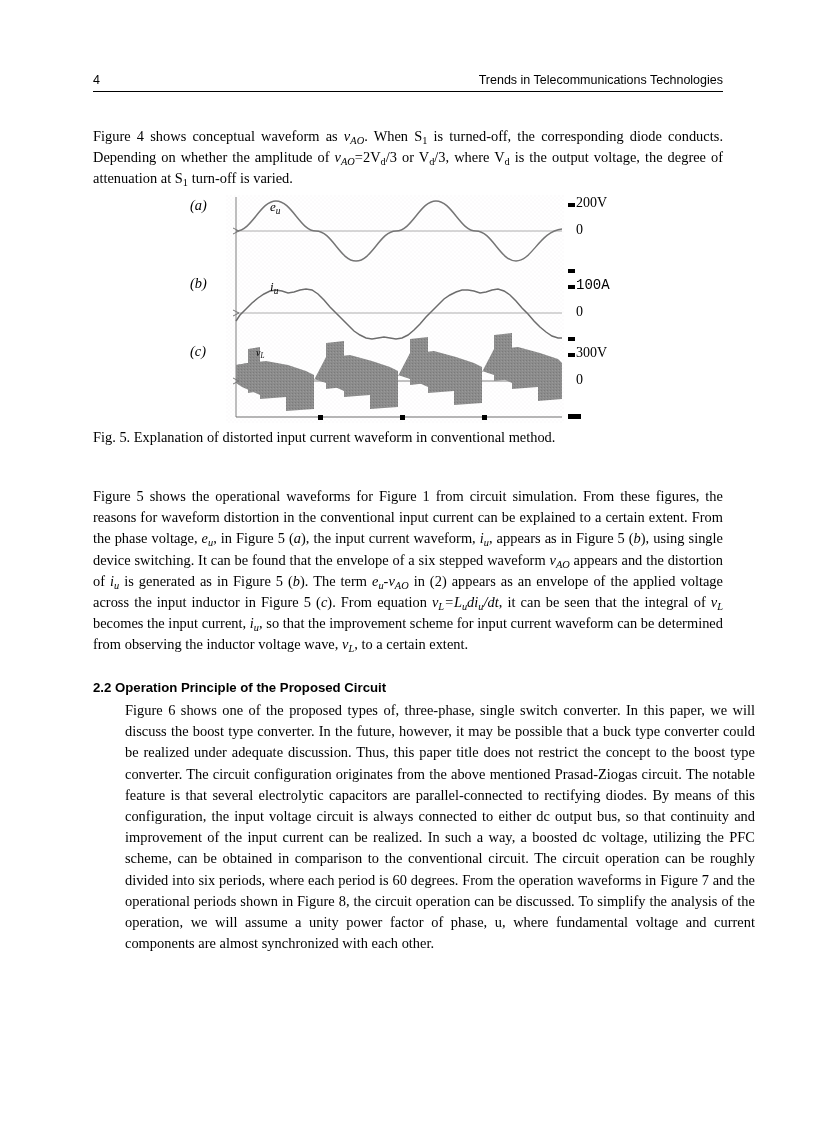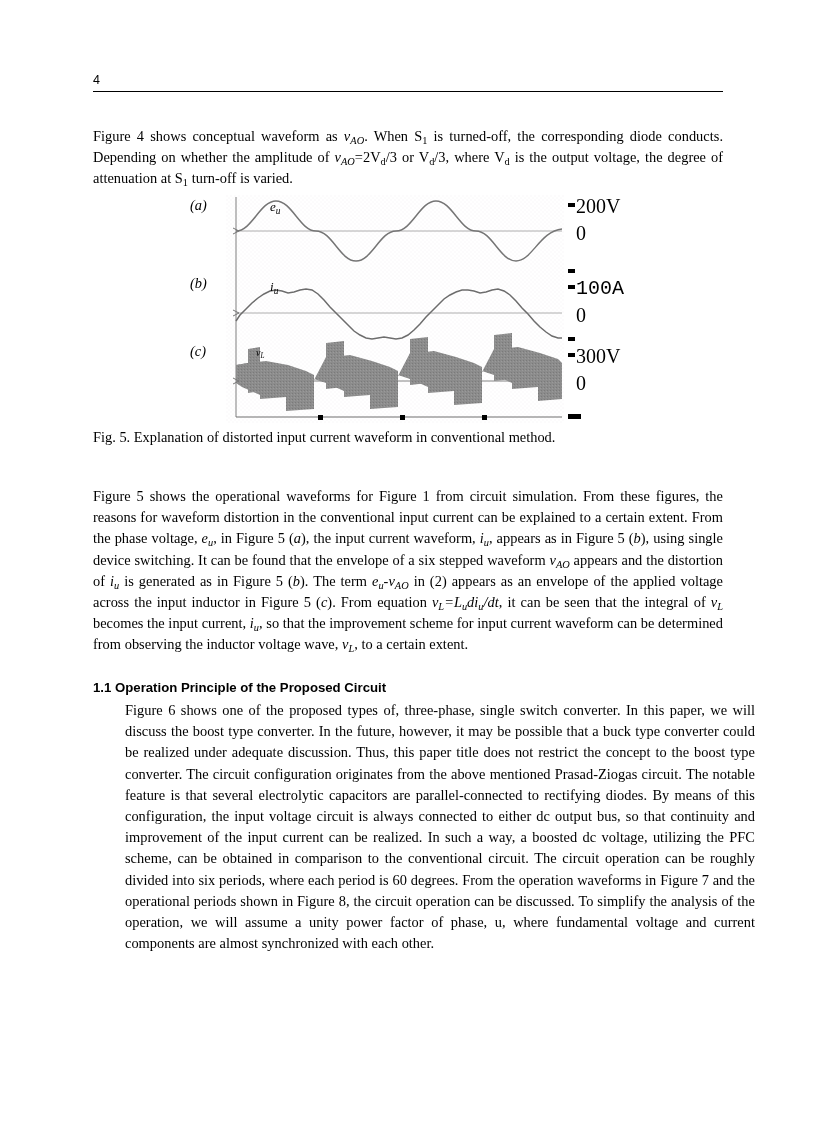--- a/index.html
+++ b/index.html
@@ -120,21 +120,21 @@
 
   .axis-labels {
     position: absolute;
     left: 378px;
     top: 0px;
     width: 70px;
     height: 228px;
   }
   .ax-item {
     position: absolute;
-    font-size: 20px;
+    font-size: 14px;
     white-space: nowrap;
     left: 8px;
   }
   .ax-tick {
     position: absolute;
     left: 0px;
     width: 7px;
     height: 4px;
     background: #000;
   }
@@ -150,20 +150,21 @@
   }
 </style>
 </head>
 <body>
 
 <div class="page">
 
   <div class="header">
     <div class="header-row">
       <span class="header-page-number">4</span>
+      <span class="header-title">Trends in Telecommunications Technologies</span>
     </div>
     <div class="header-rule"></div>
   </div>
 
   <div class="body-block p1">Figure 4 shows conceptual waveform as <i>v</i><sub><i>AO</i></sub>. When S<sub>1</sub> is turned-off, the corresponding diode conducts. Depending on whether the amplitude of <i>v</i><sub><i>AO</i></sub>=2V<sub>d</sub>/3 or V<sub>d</sub>/3, where V<sub>d</sub> is the output voltage, the degree of attenuation at S<sub>1</sub> turn-off is varied.</div>
 
   <div class="figure">
 
     <span class="panel-label lbl-a">(a)</span>
     <span class="panel-label lbl-b">(b)</span>
@@ -278,16 +279,16 @@
       <div class="ax-item" style="top:177px;">0</div>
 
       <div class="ax-tick wide" style="top:219px;"></div>
     </div>
   </div>
 
   <div class="fig-caption">Fig. 5. Explanation of distorted input current waveform in conventional method.</div>
 
   <div class="body-block p2">Figure 5 shows the operational waveforms for Figure 1 from circuit simulation. From these figures, the reasons for waveform distortion in the conventional input current can be explained to a certain extent. From the phase voltage, <i>e</i><sub><i>u</i></sub>, in Figure 5 (<i>a</i>), the input current waveform, <i>i</i><sub><i>u</i></sub>, appears as in Figure 5 (<i>b</i>), using single device switching. It can be found that the envelope of a six stepped waveform <i>v</i><sub><i>AO</i></sub> appears and the distortion of <i>i</i><sub><i>u</i></sub> is generated as in Figure 5 (<i>b</i>). The term <i>e</i><sub><i>u</i></sub>-<i>v</i><sub><i>AO</i></sub> in (2) appears as an envelope of the applied voltage across the input inductor in Figure 5 (<i>c</i>). From equation <i>v</i><sub><i>L</i></sub><i>=</i><i>L</i><sub><i>u</i></sub><i>di</i><sub><i>u</i></sub><i>/dt</i>, it can be seen that the integral of <i>v</i><sub><i>L</i></sub> becomes the input current, <i>i</i><sub><i>u</i></sub>, so that the improvement scheme for input current waveform can be determined from observing the inductor voltage wave, <i>v</i><sub><i>L</i></sub>, to a certain extent.</div>
 
-  <div class="sec-heading">1.1 Operation Principle of the Proposed Circuit</div>
+  <div class="sec-heading">2.2 Operation Principle of the Proposed Circuit</div>
   <div class="body-block p3">Figure 6 shows one of the proposed types of, three-phase, single switch converter. In this paper, we will discuss the boost type converter. In the future, however, it may be possible that a buck type converter could be realized under adequate discussion. Thus, this paper title does not restrict the concept to the boost type converter. The circuit configuration originates from the above mentioned Prasad-Ziogas circuit. The notable feature is that several electrolytic capacitors are parallel-connected to rectifying diodes. By means of this configuration, the input voltage circuit is always connected to either dc output bus, so that continuity and improvement of the input current can be realized. In such a way, a boosted dc voltage, utilizing the PFC scheme, can be obtained in comparison to the conventional circuit. The circuit operation can be roughly divided into six periods, where each period is 60 degrees. From the operation waveforms in Figure 7 and the operational periods shown in Figure 8, the circuit operation can be discussed. To simplify the analysis of the operation, we will assume a unity power factor of phase, u, where fundamental voltage and current components are almost synchronized with each other.</div>
 
 </div>
 
 </body></html>

